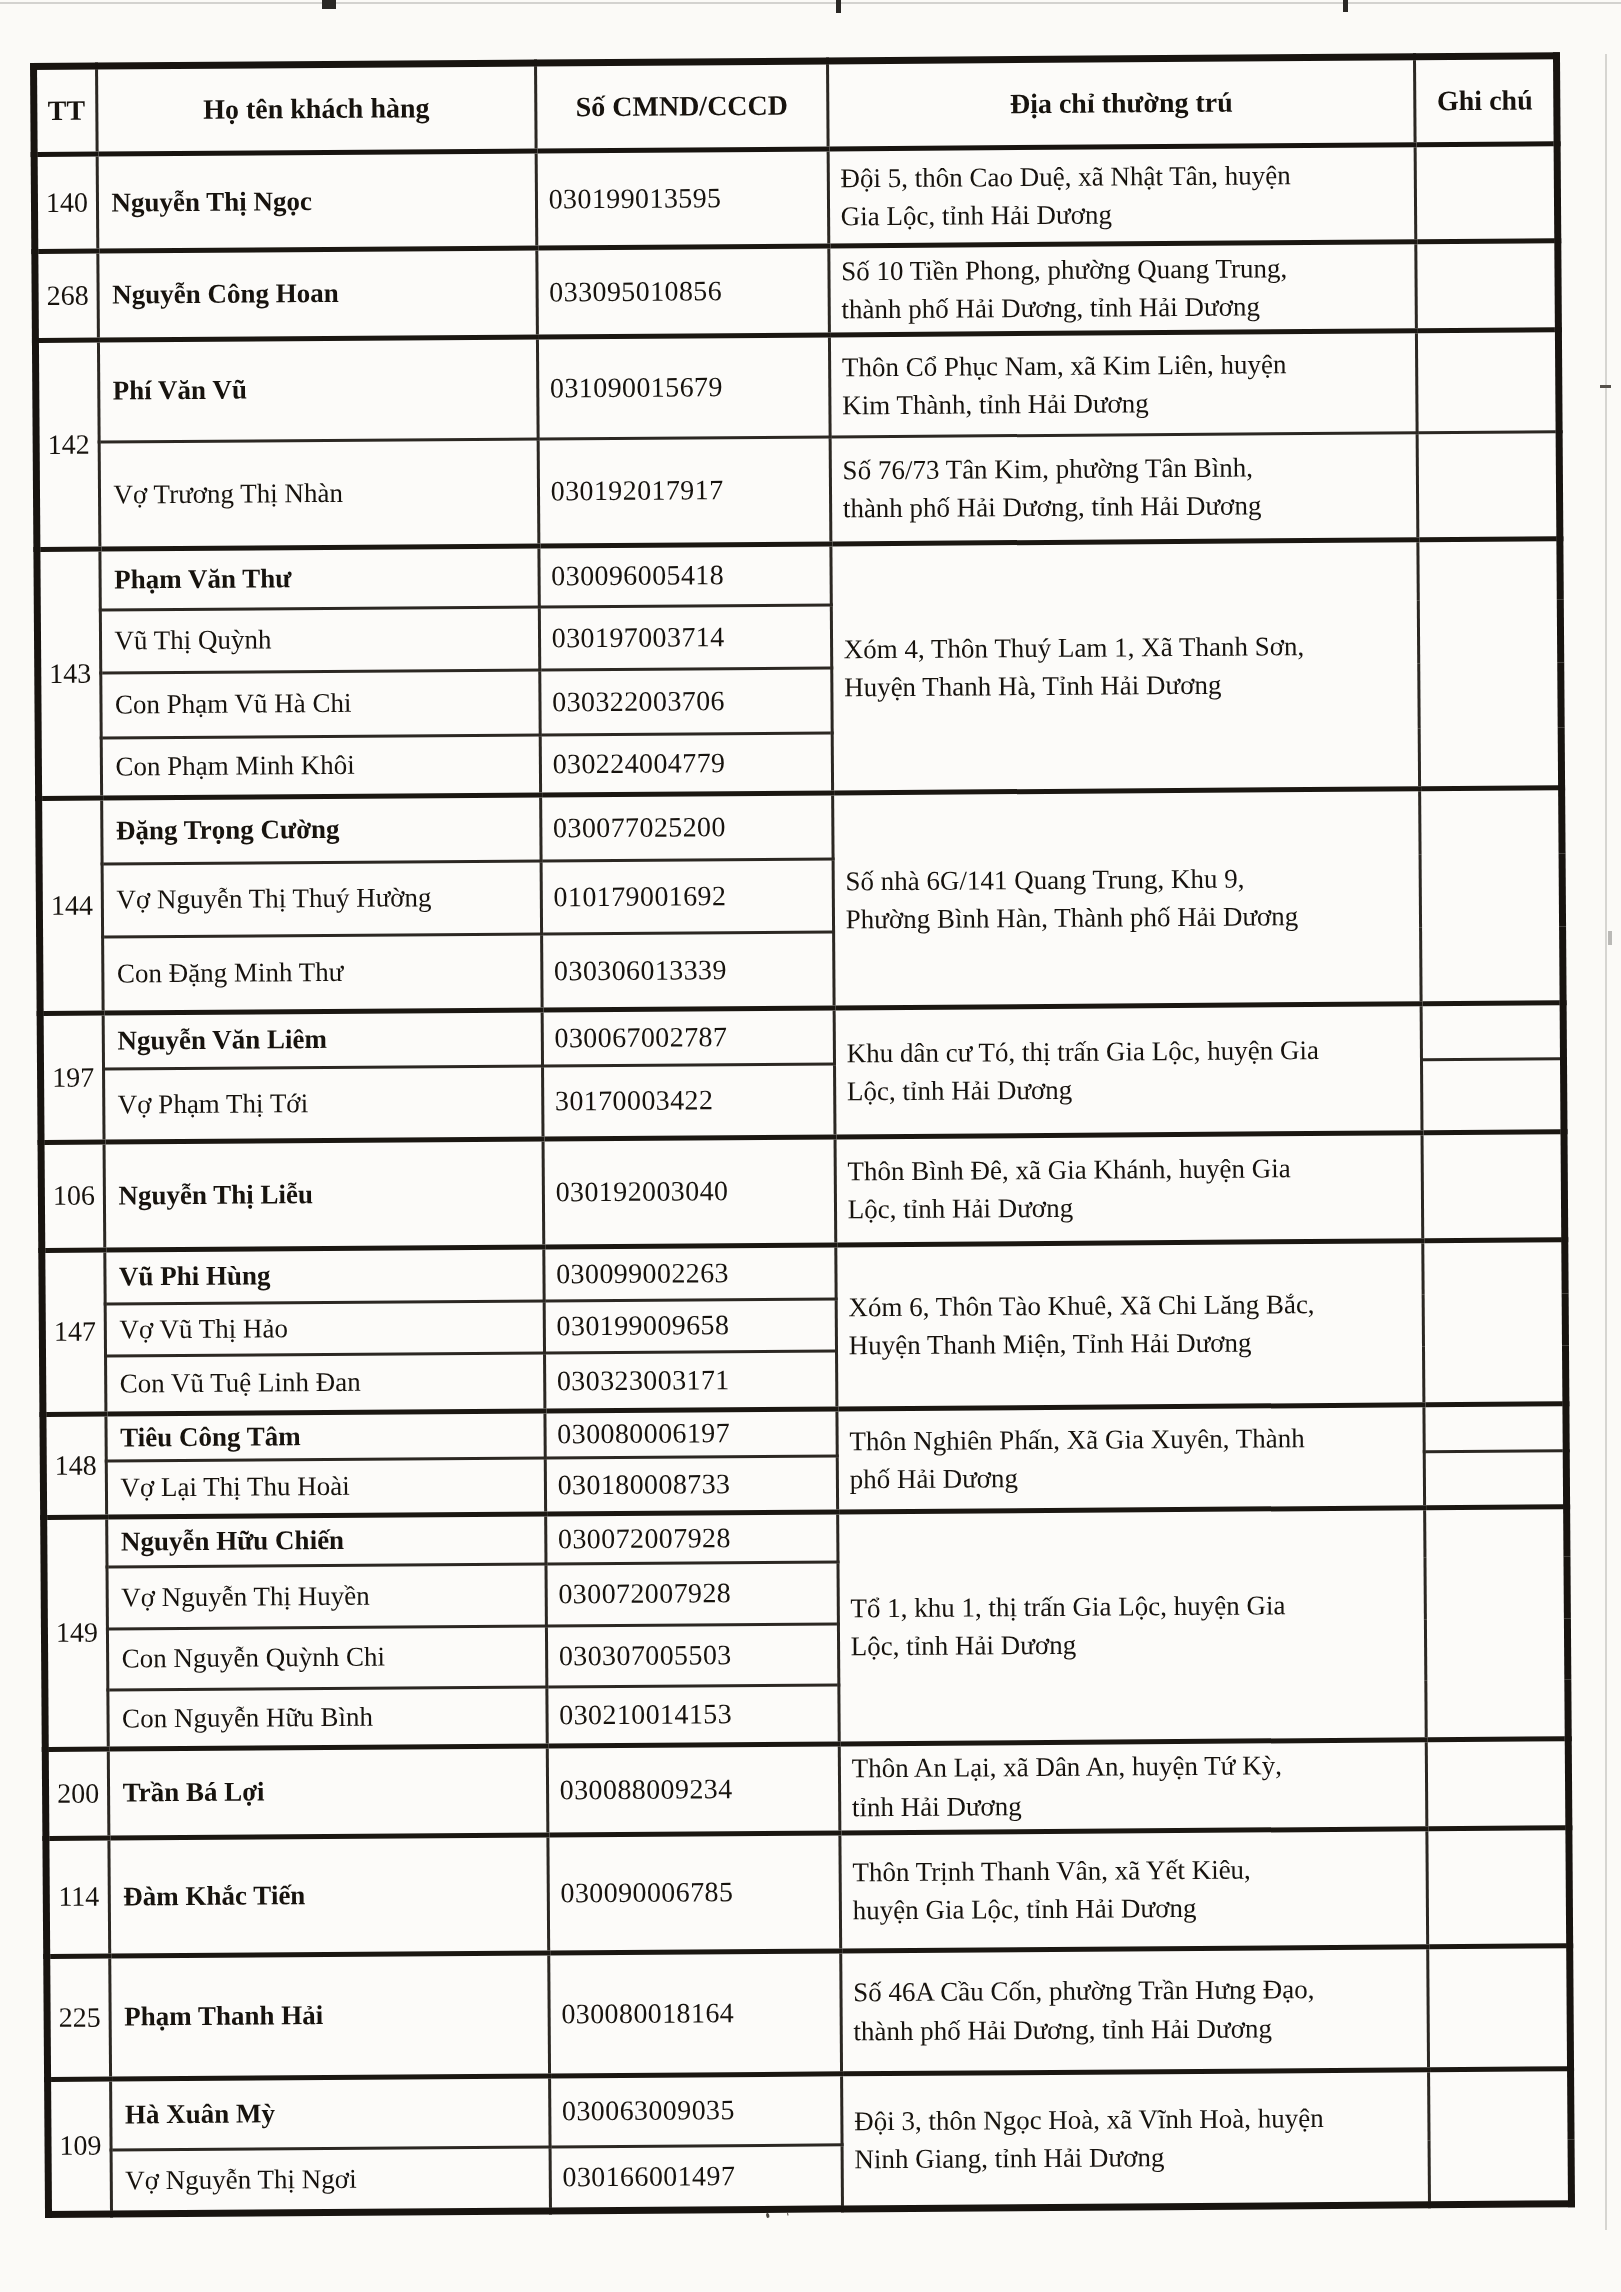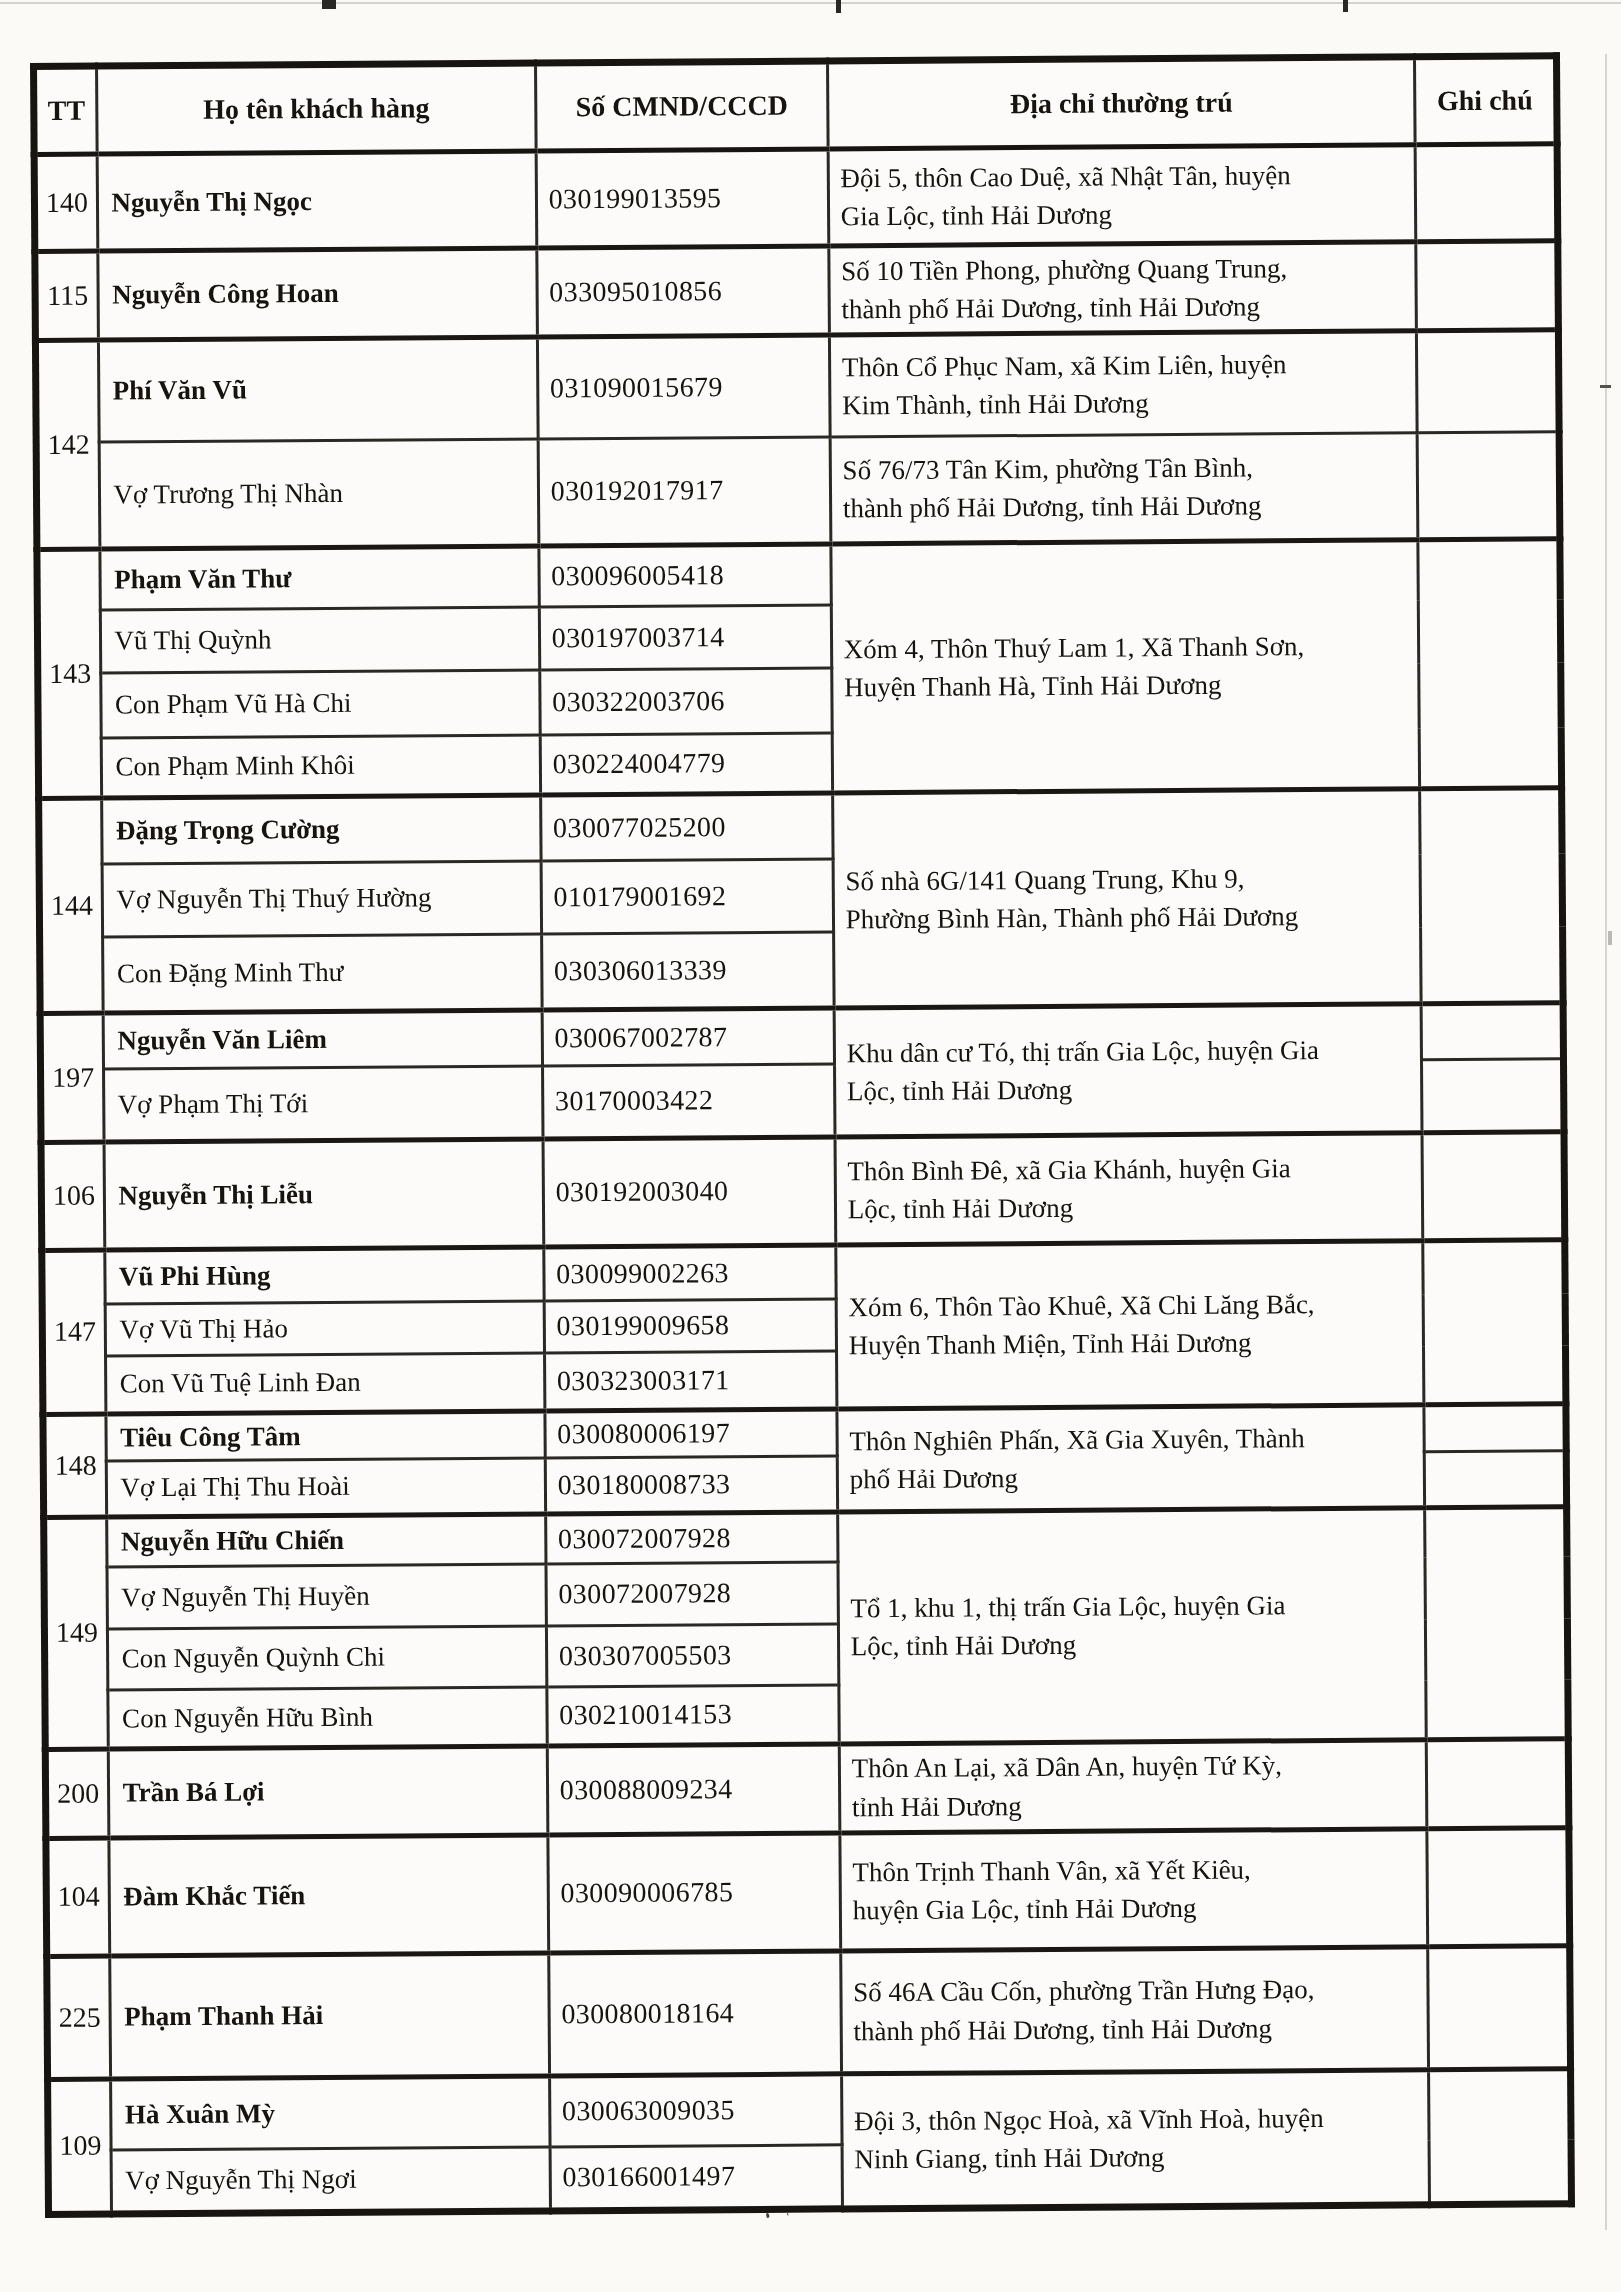--- a/index.html
+++ b/index.html
@@ -110,21 +110,21 @@
       <tr class="gs" style="height:97px">
         <td class="tt">140</td>
         <td class="name strong">Nguyễn Thị Ngọc</td>
         <td class="num">030199013595</td>
         <td class="addr">Đội 5, thôn Cao Duệ, xã Nhật Tân, huyện
 Gia Lộc, tỉnh Hải Dương</td>
         <td class="note"></td>
       </tr>
 
       <tr class="gs" style="height:80px">
-        <td class="tt">115</td>
+        <td class="tt">268</td>
         <td class="name strong">Nguyễn Công Hoan</td>
         <td class="num">033095010856</td>
         <td class="addr">Số 10 Tiền Phong, phường Quang Trung,
 thành phố Hải Dương, tỉnh Hải Dương</td>
         <td class="note"></td>
       </tr>
 
       <tr class="gs" style="height:102px">
         <td class="tt" rowspan="2">142</td>
         <td class="name strong">Phí Văn Vũ</td>
@@ -257,21 +257,21 @@
       <tr class="gs" style="height:73px">
         <td class="tt">200</td>
         <td class="name strong">Trần Bá Lợi</td>
         <td class="num">030088009234</td>
         <td class="addr">Thôn An Lại, xã Dân An, huyện Tứ Kỳ,
 tỉnh Hải Dương</td>
         <td class="note"></td>
       </tr>
 
       <tr class="gs" style="height:118px">
-        <td class="tt">104</td>
+        <td class="tt">114</td>
         <td class="name strong">Đàm Khắc Tiến</td>
         <td class="num">030090006785</td>
         <td class="addr">Thôn Trịnh Thanh Vân, xã Yết Kiêu,
 huyện Gia Lộc, tỉnh Hải Dương</td>
         <td class="note"></td>
       </tr>
 
       <tr class="gs" style="height:123px">
         <td class="tt">225</td>
         <td class="name strong">Phạm Thanh Hải</td>

